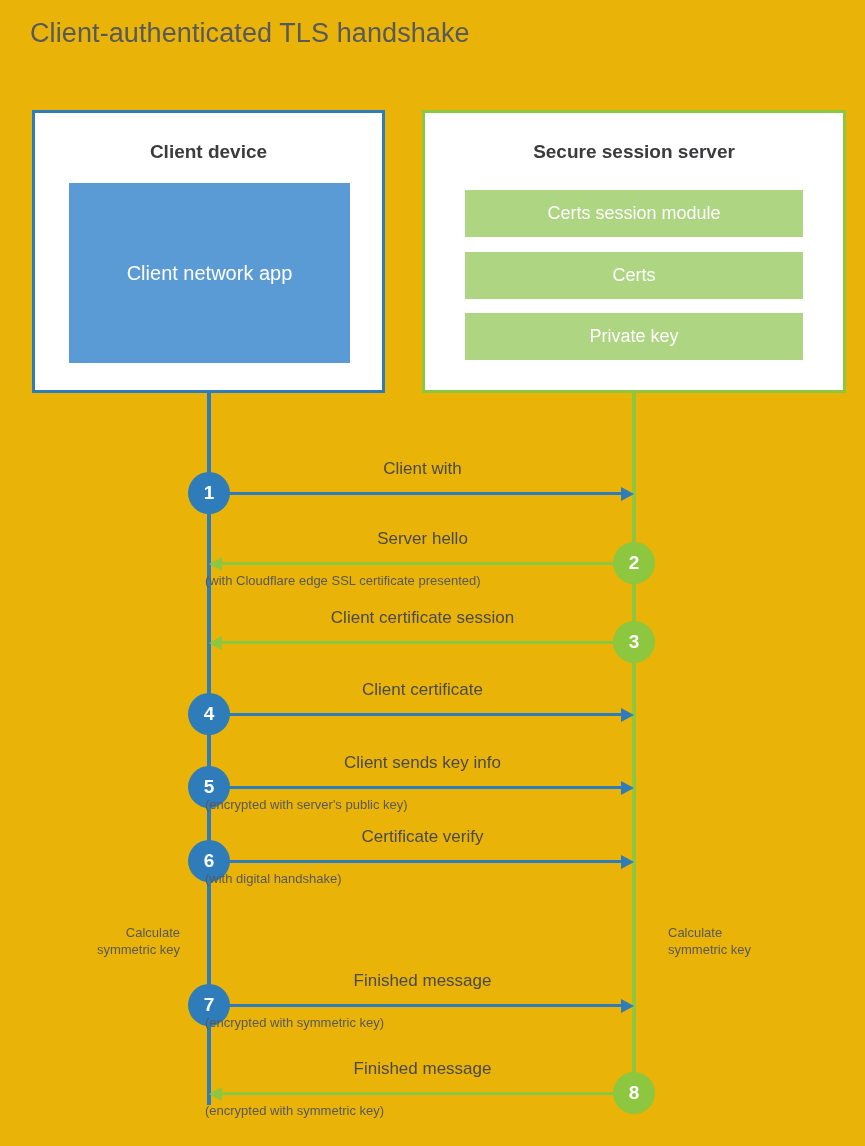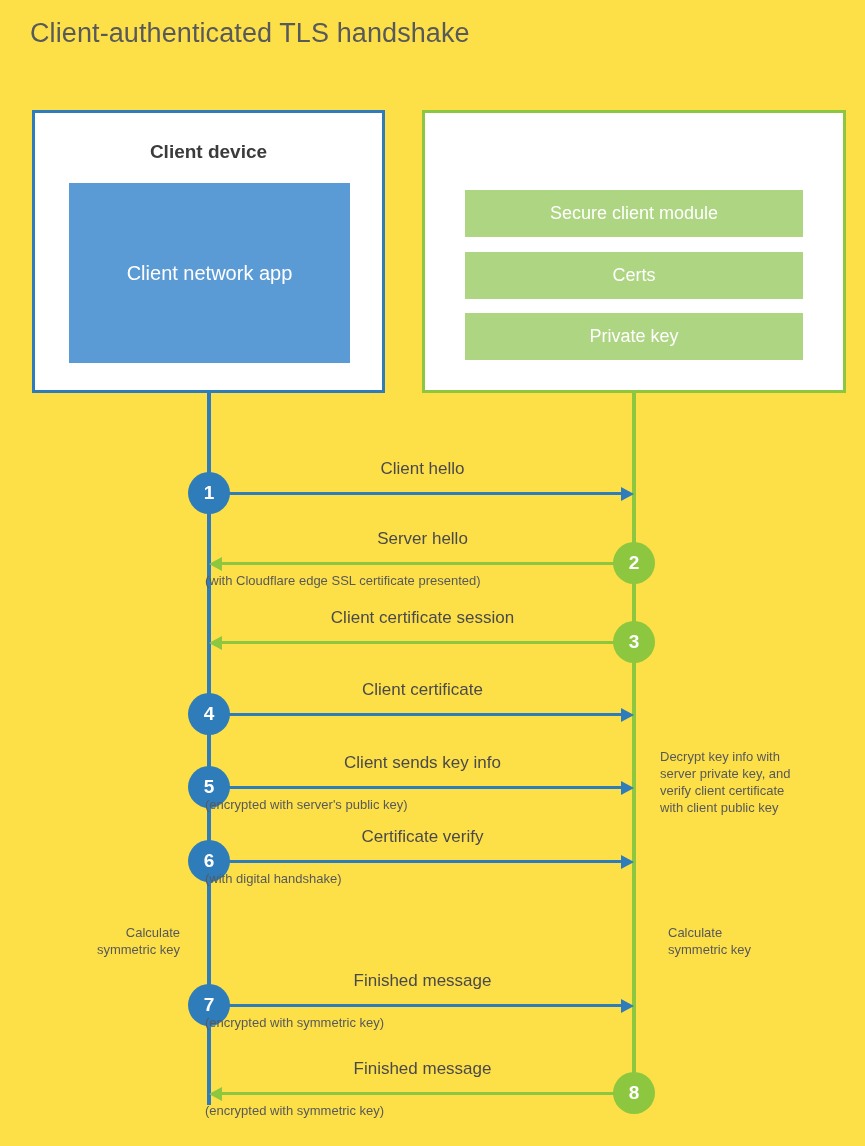--- a/index.html
+++ b/index.html
@@ -10,21 +10,21 @@
   body {
     font-family: "Liberation Sans", sans-serif;
     color: #404041;
     -webkit-font-smoothing: antialiased;
   }
   #page {
     position: relative;
     width: 865px;
     height: 1146px;
     overflow: hidden;
-    background: #fde047;
+    background: #eab308;
   }
   #diagram-title {
     position: absolute;
     left: 30px;
     top: 18px;
     font-size: 27px;
     font-weight: 400;
     color: #58595b;
     letter-spacing: 0.1px;
     white-space: nowrap;
@@ -205,34 +205,35 @@
 
   <div id="diagram-title">Client-authenticated TLS handshake</div>
 
   <div class="party-box" id="client-box">
     <div class="party-title">Client device</div>
     <div id="client-app-block">Client network
 app</div>
   </div>
 
   <div class="party-box" id="server-box">
-    <div class="server-bar" id="server-bar-0">Secure client module</div>
+    <div class="party-title">Secure session server</div>
+    <div class="server-bar" id="server-bar-0">Certs session module</div>
     <div class="server-bar" id="server-bar-2">Private key</div>
     <div class="server-bar" id="server-bar-1">Certs</div>
   </div>
 
   <div class="lifeline" id="client-lifeline"></div>
   <div class="lifeline" id="server-lifeline"></div>
 
   <div id="messages-layer">
       <div class="msg-row" style="top: 493px;">
         <div class="msg-line blue" style="left: 209px; width: 414px;"></div>
         <div class="arrow-head right blue" style="left: 621px;"></div>
         <div class="step-badge blue" style="left: 188px;">1</div>
-        <div class="msg-label">Client hello</div>
+        <div class="msg-label">Client with</div>
       </div>
       <div class="msg-row" style="top: 563px;">
         <div class="msg-line green" style="left: 220px; width: 414px;"></div>
         <div class="arrow-head left green" style="left: 209px;"></div>
         <div class="step-badge green" style="left: 613px;">2</div>
         <div class="msg-label">Server hello</div>
         <div class="msg-sub">(with Cloudflare edge SSL certificate presented)</div>
       </div>
       <div class="msg-row" style="top: 642px;">
         <div class="msg-line green" style="left: 220px; width: 414px;"></div>
@@ -269,22 +270,18 @@
       </div>
       <div class="msg-row" style="top: 1093px;">
         <div class="msg-line green" style="left: 220px; width: 414px;"></div>
         <div class="arrow-head left green" style="left: 209px;"></div>
         <div class="step-badge green" style="left: 613px;">8</div>
         <div class="msg-label">Finished message</div>
         <div class="msg-sub">(encrypted with symmetric key)</div>
       </div>
     </div>
 
-  <div class="side-note" id="server-decrypt-note">Decrypt key info with
-server private key, and
-verify client certificate
-with client public key</div>
   <div class="side-note" id="client-calc-note">Calculate
 symmetric key</div>
   <div class="side-note" id="server-calc-note">Calculate
 symmetric key</div>
 
 </div>
 
 </body></html>

